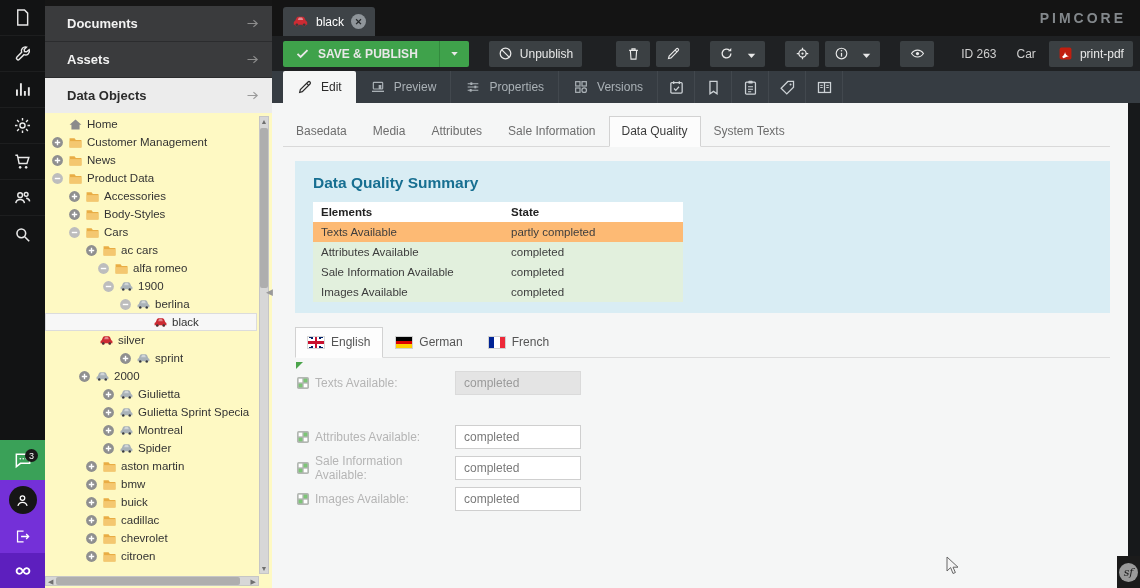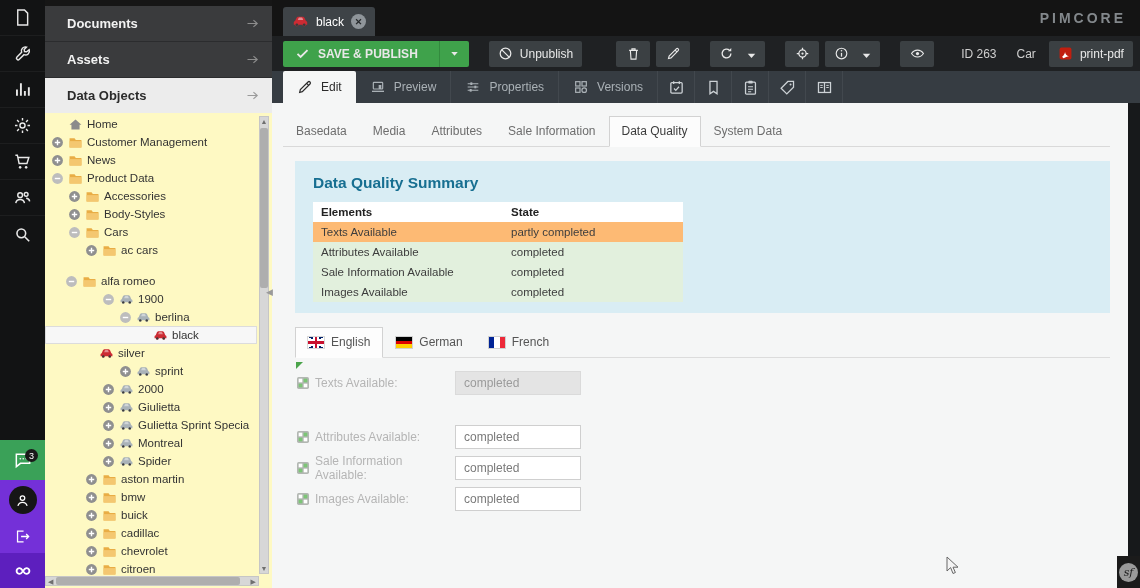--- a/index.html
+++ b/index.html
@@ -376,21 +376,21 @@
           </svg>
         </span>
         <span class="tree-ico">
           <svg viewBox="0 0 24 24">
             <path d="M2.5 5h8l2 3h9v12h-19z" fill="#e9ad45"></path>
             <path d="M2.5 9.8h19V20h-19z" fill="#f4c770"></path>
           </svg>
         </span>
         <span>ac cars</span>
       </div>
-      <div class="tree-row" style="padding-left: 20px; margin-top: 13px;">
+      <div class="tree-row" style="padding-left: 52px;">
         <span class="tree-exp">
           <svg viewBox="0 0 24 24">
             <circle cx="12" cy="12" r="10" fill="#bdbdbd"></circle>
             <path d="M7 12h10" stroke="#fff" stroke-width="2.6"></path>
           </svg>
         </span>
         <span class="tree-ico">
           <svg viewBox="0 0 24 24">
             <path d="M2.5 5h8l2 3h9v12h-19z" fill="#e9ad45"></path>
             <path d="M2.5 9.8h19V20h-19z" fill="#f4c770"></path>
@@ -466,21 +466,21 @@
         <span class="tree-ico">
           <svg viewBox="0 0 24 24">
             <path d="M2.5 16.5v-3c0-1.2.8-2 1.8-2.1L6 7.6C6.5 6 7.6 5.2 9.3 5.2h5.4c1.7 0 2.8.8 3.3 2.4l1.7 3.8c1 .1 1.8.9 1.8 2.1v3h-2a2.3 2.3 0 0 1-4.6 0H9.1a2.3 2.3 0 0 1-4.6 0z" fill="#a9b2b8"></path>
             <circle cx="6.8" cy="16.6" r="1.9" fill="#3a3a3a"></circle>
             <circle cx="17.2" cy="16.6" r="1.9" fill="#3a3a3a"></circle>
             <path d="M8.2 9.8l.9-2.4c.2-.6.6-.9 1.3-.9h3.2c.7 0 1.1.3 1.3.9l.9 2.4z" fill="rgba(255,255,255,.45)"></path>
           </svg>
         </span>
         <span>sprint</span>
       </div>
-      <div class="tree-row" style="padding-left: 57px;">
+      <div class="tree-row" style="padding-left: 33px;">
         <span class="tree-exp">
           <svg viewBox="0 0 24 24">
             <circle cx="12" cy="12" r="10" fill="#8f8f8f"></circle>
             <path d="M7 12h10M12 7v10" stroke="#fff" stroke-width="2.6"></path>
           </svg>
         </span>
         <span class="tree-ico">
           <svg viewBox="0 0 24 24">
             <path d="M2.5 16.5v-3c0-1.2.8-2 1.8-2.1L6 7.6C6.5 6 7.6 5.2 9.3 5.2h5.4c1.7 0 2.8.8 3.3 2.4l1.7 3.8c1 .1 1.8.9 1.8 2.1v3h-2a2.3 2.3 0 0 1-4.6 0H9.1a2.3 2.3 0 0 1-4.6 0z" fill="#a9b2b8"></path>
             <circle cx="6.8" cy="16.6" r="1.9" fill="#3a3a3a"></circle>
@@ -871,21 +871,21 @@
       </div>
     </div>
 
   <div id="content">
     <div id="ctabs">
         <div class="ctab">Basedata</div>
         <div class="ctab">Media</div>
         <div class="ctab">Attributes</div>
         <div class="ctab">Sale Information</div>
         <div class="ctab active">Data Quality</div>
-        <div class="ctab">System Data</div>
+        <div class="ctab">System Texts</div>
       </div>
 
     <div id="summary">
       <h2>Data Quality Summary</h2>
       <table id="qtable">
         <thead>
           <tr>
             <th>Elements</th>
             <th>State</th>
           </tr>

